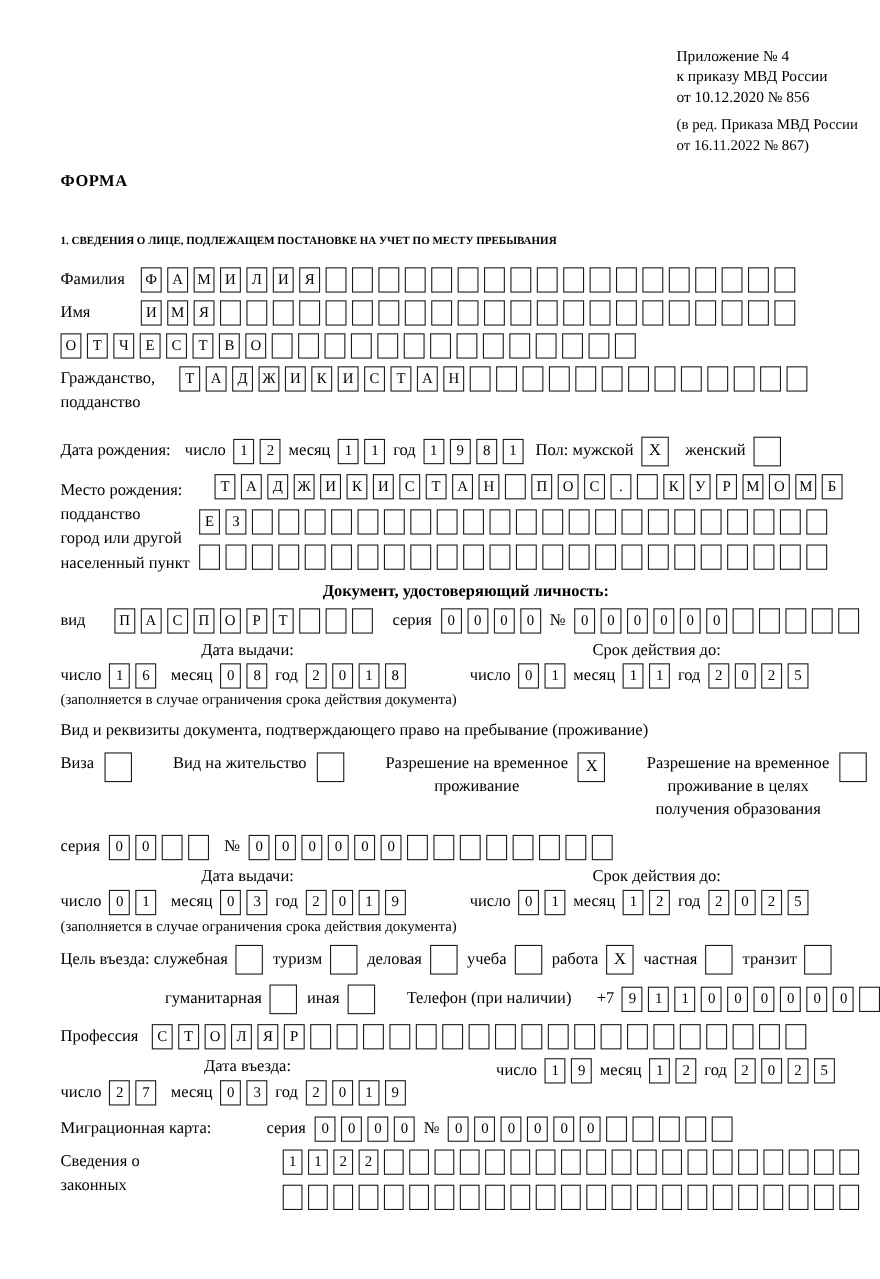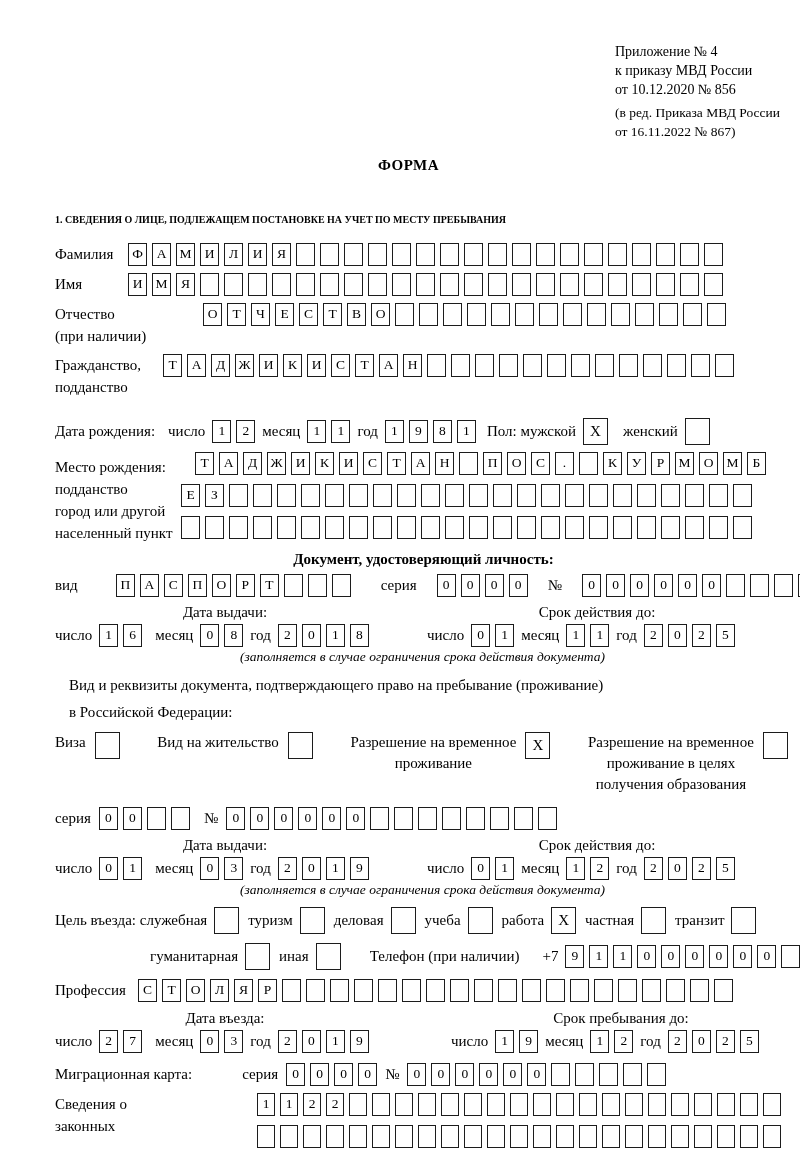--- a/index.html
+++ b/index.html
@@ -8,21 +8,21 @@
     width:800px; height:1163px;
     font-family:"Liberation Serif","DejaVu Serif",serif;
     font-size:15px; color:#000; overflow:hidden;
   }
   .page { padding:42px 8px 0 55px; width:800px; height:1163px; }
 
   
   .hdr-block { margin-left:560px; width:200px; line-height:19px; font-size:14px; }
   .hdr-block .small { font-size:13.5px; }
   .hdr-block .gap { height:4px; }
-  .form-label { text-align:center; padding-right:30px; font-weight:bold; margin-top:16px; font-size:15px; letter-spacing:.5px; }
+  .form-label { text-align:left; padding-right:30px; font-weight:bold; margin-top:16px; font-size:15px; letter-spacing:.5px; }
 
   
   .title { text-align:center; font-weight:bold; font-size:15.5px; line-height:22px; margin-top:14px; }
   .title-underline { display:inline-block; width:68px; border-bottom:2px solid #3a3a3a; margin-left:10px; transform:translateY(1px); }
   .sect-title { font-weight:bold; font-size:10px; margin:40px 0 18px; }
 
   
   .frow { display:flex; align-items:center; margin-bottom:7px; white-space:nowrap; }
   .frow.top { align-items:flex-start; }
   .flabel { flex-shrink:0; line-height:23px; }
@@ -50,35 +50,35 @@
   .w-citiz { width:108px; }
   .w-place { width:140px; }
   .w-legal { width:202px; }
 
   
   .dates { display:flex; margin-bottom:2px; }
   .dhalf-l { width:372px; flex-shrink:0; }
   .dhalf-r { flex:1; }
   .dcap { text-align:center; margin-bottom:3px; width:340px; }
   .dfields { display:flex; align-items:center; gap:7px; white-space:nowrap; }
-  .note { font-size:13.5px; text-align:center; margin:2px 2px 9px 0;font-style:italic; }
+  .note { font-size:13.5px; text-align:left; margin:2px 2px 9px 0; }
 
   
   .permits { display:flex; align-items:flex-start; margin:8px 0 12px; width:100%; justify-content:space-between; padding-right:4px; }
   .opt { display:flex; align-items:flex-start; gap:9px; }
   .opt .txt { line-height:21px; }
   .opt .txt.center { text-align:center; }
 
   
   .purpose { display:flex; align-items:center; gap:7px; margin-bottom:9px; white-space:nowrap; }
   .purpose .cb-gap { margin-right:2px; }
 
   .stack > div { line-height:22px; }
   .heading-center { text-align:center; font-weight:bold; margin:2px 0 6px; }
-  .plain-line { line-height:23px; margin-bottom:4px;margin-left:14px; }
+  .plain-line { line-height:23px; margin-bottom:4px; }
   .place-rows .frow { margin-bottom:9px; }
 </style>
 </head>
 <body>
 
 <div class="page">
 
   <div class="hdr-block">
     <div>Приложение № 4</div>
     <div>к приказу МВД России</div>
@@ -150,24 +150,20 @@
         <span class="cell"></span>
         <span class="cell"></span>
         <span class="cell"></span>
         <span class="cell"></span>
         <span class="cell"></span>
         <span class="cell"></span>
       </span>
   </div>
 
   <div class="frow top">
-    <span class="flabel w-patro stack">
-      <div class="lbl2">Отчество</div>
-      <div class="lbl2">(при наличии)</div>
-    </span>
     <span class="cells">
         <span class="cell">О</span>
         <span class="cell">Т</span>
         <span class="cell">Ч</span>
         <span class="cell">Е</span>
         <span class="cell">С</span>
         <span class="cell">Т</span>
         <span class="cell">В</span>
         <span class="cell">О</span>
         <span class="cell"></span>
@@ -335,21 +331,21 @@
             <span class="cell"></span>
             <span class="cell"></span>
             <span class="cell"></span>
           </span>
         </div>
     </span>
   </div>
 
   <div class="heading-center" style="margin-top:-4px;">Документ, удостоверяющий личность:</div>
 
-  <div class="frow" style="gap:20px;">
+  <div class="frow" style="gap:8px;">
     <span class="flabel" style="margin-right:18px;">вид</span>
     <span class="cells">
         <span class="cell">П</span>
         <span class="cell">А</span>
         <span class="cell">С</span>
         <span class="cell">П</span>
         <span class="cell">О</span>
         <span class="cell">Р</span>
         <span class="cell">Т</span>
         <span class="cell"></span>
@@ -421,21 +417,20 @@
             <span class="cell">0</span>
             <span class="cell">2</span>
             <span class="cell">5</span>
           </span>
       </div>
     </div>
   </div>
   <div class="note">(заполняется в случае ограничения срока действия документа)</div>
 
   <div class="plain-line">Вид и реквизиты документа, подтверждающего право на пребывание (проживание)</div>
-  <div class="plain-line">в Российской Федерации:</div>
 
   <div class="permits">
     <div class="opt">
       <span class="txt">Виза</span>
       <span class="checkbox"></span>
     </div>
     <div class="opt">
       <span class="txt">Вид на жительство</span>
       <span class="checkbox"></span>
     </div>
@@ -617,21 +612,20 @@
         <span>год</span>
         <span class="cells">
             <span class="cell">2</span>
             <span class="cell">0</span>
             <span class="cell">1</span>
             <span class="cell">9</span>
           </span>
       </div>
     </div>
     <div class="dhalf-r">
-      <div class="dcap">Срок пребывания до:</div>
       <div class="dfields">
         <span>число</span>
         <span class="cells">
             <span class="cell">1</span>
             <span class="cell">9</span>
           </span>
         <span>месяц</span>
         <span class="cells">
             <span class="cell">1</span>
             <span class="cell">2</span>

